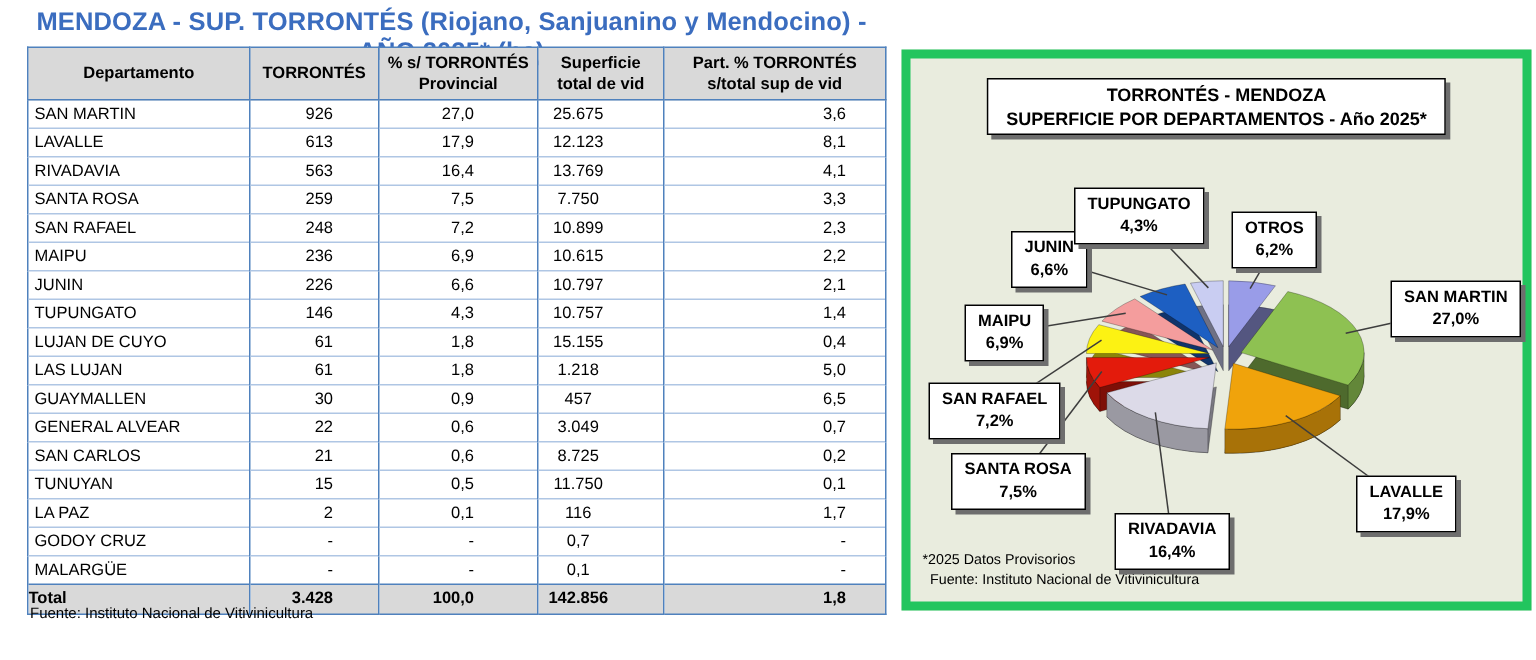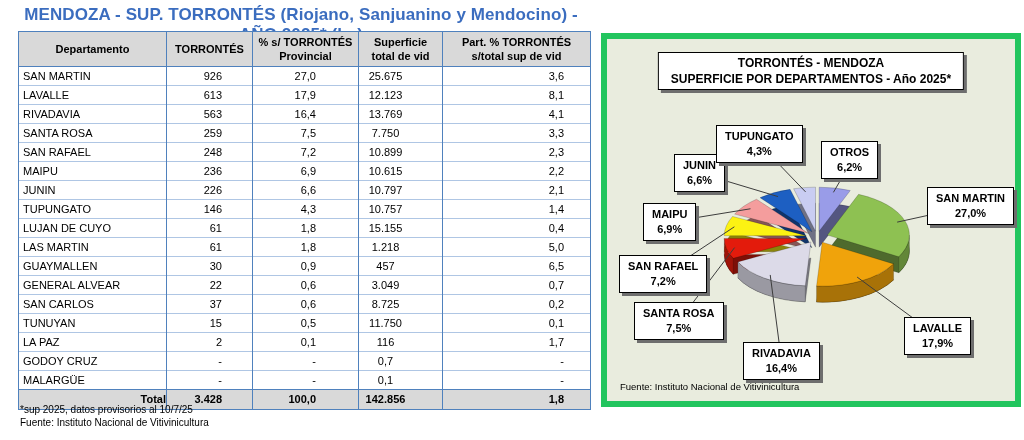--- a/index.html
+++ b/index.html
@@ -31,21 +31,21 @@
   }
   .data-table td.dept{padding-left:4px;text-align:left;}
   .data-table td.num{text-align:right;}
   .data-table td.c1{padding-right:30px;}
   .data-table td.c2{padding-right:42px;}
   .data-table td.c3{padding-right:30px;text-align:center;}
   .data-table td.c4{padding-right:26px;margin-top:19px;}
   .data-table tr.total-row td{
     background:var(--headerbg);font-weight:bold;border:1px solid var(--tborder);height:19px;line-height:19px;
   }
-  .data-table tr.total-row td.dept{text-align:right;padding-left:0;}
+  .data-table tr.total-row td.dept{text-align:left;padding-left:0;}
   .doc-footnotes{position:absolute;left:20px;top:403px;font-size:10px;line-height:13px;color:#000;}
   
   .chart-panel{
     position:absolute;left:601px;top:33px;width:420px;height:374px;
     background:var(--panelbg);border:6px solid #22c55e;
   }
   .chart-panel svg{position:absolute;left:0;top:0;}
   .chart-title-box{
     position:absolute;left:50%;top:13px;transform:translateX(-50%);
     background:#fff;border:1px solid #000;box-shadow:3px 3px 0 #6e6e6e;
@@ -140,21 +140,21 @@
         <td class="num c4">1,4</td>
       </tr>
       <tr>
         <td class="dept">LUJAN DE CUYO</td>
         <td class="num c1">61</td>
         <td class="num c2">1,8</td>
         <td class="num c3">15.155</td>
         <td class="num c4">0,4</td>
       </tr>
       <tr>
-        <td class="dept">LAS MARTIN</td>
+        <td class="dept">LAS LUJAN</td>
         <td class="num c1">61</td>
         <td class="num c2">1,8</td>
         <td class="num c3">1.218</td>
         <td class="num c4">5,0</td>
       </tr>
       <tr>
         <td class="dept">GUAYMALLEN</td>
         <td class="num c1">30</td>
         <td class="num c2">0,9</td>
         <td class="num c3">457</td>
@@ -162,21 +162,21 @@
       </tr>
       <tr>
         <td class="dept">GENERAL ALVEAR</td>
         <td class="num c1">22</td>
         <td class="num c2">0,6</td>
         <td class="num c3">3.049</td>
         <td class="num c4">0,7</td>
       </tr>
       <tr>
         <td class="dept">SAN CARLOS</td>
-        <td class="num c1">37</td>
+        <td class="num c1">21</td>
         <td class="num c2">0,6</td>
         <td class="num c3">8.725</td>
         <td class="num c4">0,2</td>
       </tr>
       <tr>
         <td class="dept">TUNUYAN</td>
         <td class="num c1">15</td>
         <td class="num c2">0,5</td>
         <td class="num c3">11.750</td>
         <td class="num c4">0,1</td>
@@ -208,21 +208,20 @@
         <td class="dept">Total</td>
         <td class="num c1">3.428</td>
         <td class="num c2">100,0</td>
         <td class="num c3">142.856</td>
         <td class="num c4">1,8</td>
       </tr>
     </tfoot>
 </table>
 
 <div class="doc-footnotes">
-  <div>*sup 2025, datos provisorios al 10/7/25</div>
   <div>Fuente: Instituto Nacional de Vitivinicultura</div>
 </div>
 
 <div class="chart-panel">
   <svg id="pie-svg" width="418" height="372" viewBox="0 0 418 372">
       <g>
         <path d="M208.51854211553132,208.15133562902912 L186.6325789912605,165.7474937842687 A82,44 0 0 1 208.5185421155313,164.15133562902912 Z" fill="rgb(111,113,133)" stroke="rgba(0,0,0,.35)" stroke-width="0.5"></path>
         <path d="M208.51854211553132,192.15133562902912 L186.6325789912605,149.7474937842687 A82,44 0 0 1 208.5185421155313,148.15133562902912 Z" fill="#C9CDF2" stroke="rgba(0,0,0,.30)" stroke-width="0.6"></path>
       </g>
       <g>
@@ -269,20 +268,21 @@
       <line x1="56" y1="235" x2="127.36012118769825" y2="187.7951333749472" stroke="#3d3d3d" stroke-width="1"></line>
       <line x1="62.5" y1="183" x2="143.48767188404685" y2="169.77361951997403" stroke="#3d3d3d" stroke-width="1"></line>
       <line x1="92.5" y1="134" x2="171.02762781929778" y2="157.5876253925232" stroke="#3d3d3d" stroke-width="1"></line>
       <line x1="152.5" y1="105" x2="198.57930649064141" y2="152.9121146674245" stroke="#3d3d3d" stroke-width="1"></line>
     </svg>
   <div class="chart-title-box">
     <div>TORRONTÉS - MENDOZA</div>
     <div>SUPERFICIE POR DEPARTAMENTOS - Año 2025*</div>
   </div>
   <div class="chart-footnotes">
+    <div>*2025 Datos Provisorios</div>
     <div class="fn2">Fuente: Instituto Nacional de Vitivinicultura</div>
   </div>
 <div class="pie-label" style="left: 214px; top: 86px; margin-top: 16px;">
       <div>OTROS</div>
       <div>6,2%</div>
     </div>
     <div class="pie-label" style="left: 320px; top: 148px;">
       <div>SAN MARTIN</div>
       <div>27,0%</div>
     </div>

